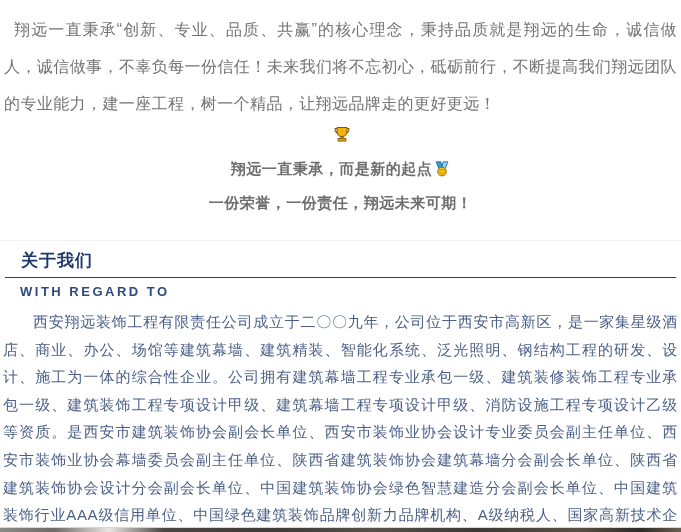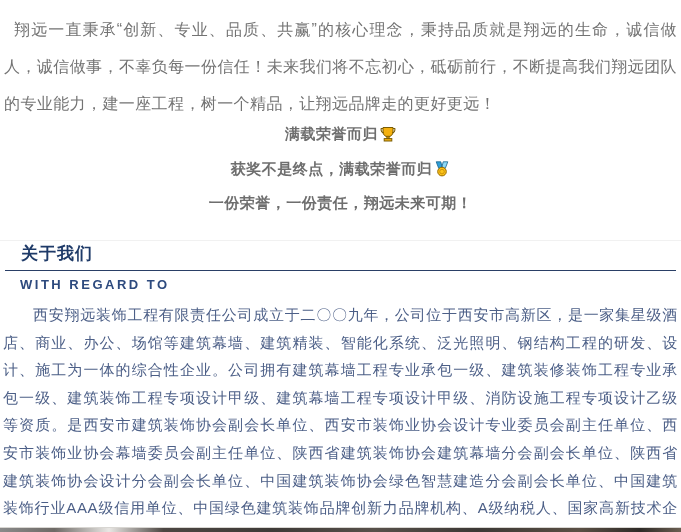--- a/index.html
+++ b/index.html
@@ -39,20 +39,21 @@
     display: inline-block;
     vertical-align: -3px;
     margin-left: 2px;
   }
 
   
   .about {
     position: absolute;
     top: 240px; left: 0; right: 0; bottom: 0;
     border-top: 1px solid #f1f1f1;
+    padding-top: 7px;
   }
   .about-title {
     margin-left: 21px;
     font-size: 17px;
     font-weight: bold;
     color: #1e3a68;
     letter-spacing: 1px;
     line-height: 26px;
   }
   .about-rule {
@@ -89,30 +90,30 @@
       #2e2a27 94%, #6b5f52 100%);
     border-top: 1px solid #d8d6d2;
   }
 </style>
 </head>
 <body>
 
 <p class="intro">翔远一直秉承“创新、专业、品质、共赢”的核心理念，秉持品质就是翔远的生命，诚信做人，诚信做事，不辜负每一份信任！未来我们将不忘初心，砥砺前行，不断提高我们翔远团队的专业能力，建一座工程，树一个精品，让翔远品牌走的更好更远！</p>
 
 <div class="honor">
-  <div class="honor-line"><span>满载荣誉而归</span><span class="emoji">
+  <div class="honor-line"><span class="emoji">
       <svg width="16" height="16" viewBox="0 0 16 16">
         <path d="M3 1.5 h10 v4.5 a5 4.8 0 0 1 -10 0 z" fill="#f5b10e" stroke="#7a5c05" stroke-width="1"></path>
         <path d="M3 2.5 H1.2 a3 3.4 0 0 0 2.6 4.4" fill="none" stroke="#7a5c05" stroke-width="1.1"></path>
         <path d="M13 2.5 h1.8 a3 3.4 0 0 1 -2.6 4.4" fill="none" stroke="#7a5c05" stroke-width="1.1"></path>
         <rect x="6.8" y="10.2" width="2.4" height="2.4" fill="#c98f08" stroke="#7a5c05" stroke-width="0.8"></rect>
         <rect x="4.2" y="12.6" width="7.6" height="2.4" fill="#f5b10e" stroke="#7a5c05" stroke-width="1"></rect>
       </svg></span>
   </div>
-  <div class="honor-line"><span>获奖不是终点，满载荣誉而归</span><span class="emoji">
+  <div class="honor-line"><span>翔远一直秉承，而是新的起点</span><span class="emoji">
       <svg width="16" height="16" viewBox="0 0 16 16">
         <polygon points="2.2,0.8 6.8,0.8 8,5.6 4.8,7.6" fill="#2f9fd8" stroke="#14618c" stroke-width="0.8"></polygon>
         <polygon points="13.8,0.8 9.2,0.8 8,5.6 11.2,7.6" fill="#8fd9f7" stroke="#14618c" stroke-width="0.8"></polygon>
         <circle cx="8" cy="10.6" r="4.3" fill="#fcc419" stroke="#9a6b00" stroke-width="1"></circle>
         <circle cx="8" cy="10.6" r="2.3" fill="none" stroke="#c98f08" stroke-width="0.9"></circle>
       </svg></span>
   </div>
   <div class="honor-line"><span>一份荣誉，一份责任，翔远未来可期！</span>
   </div>
 </div>

